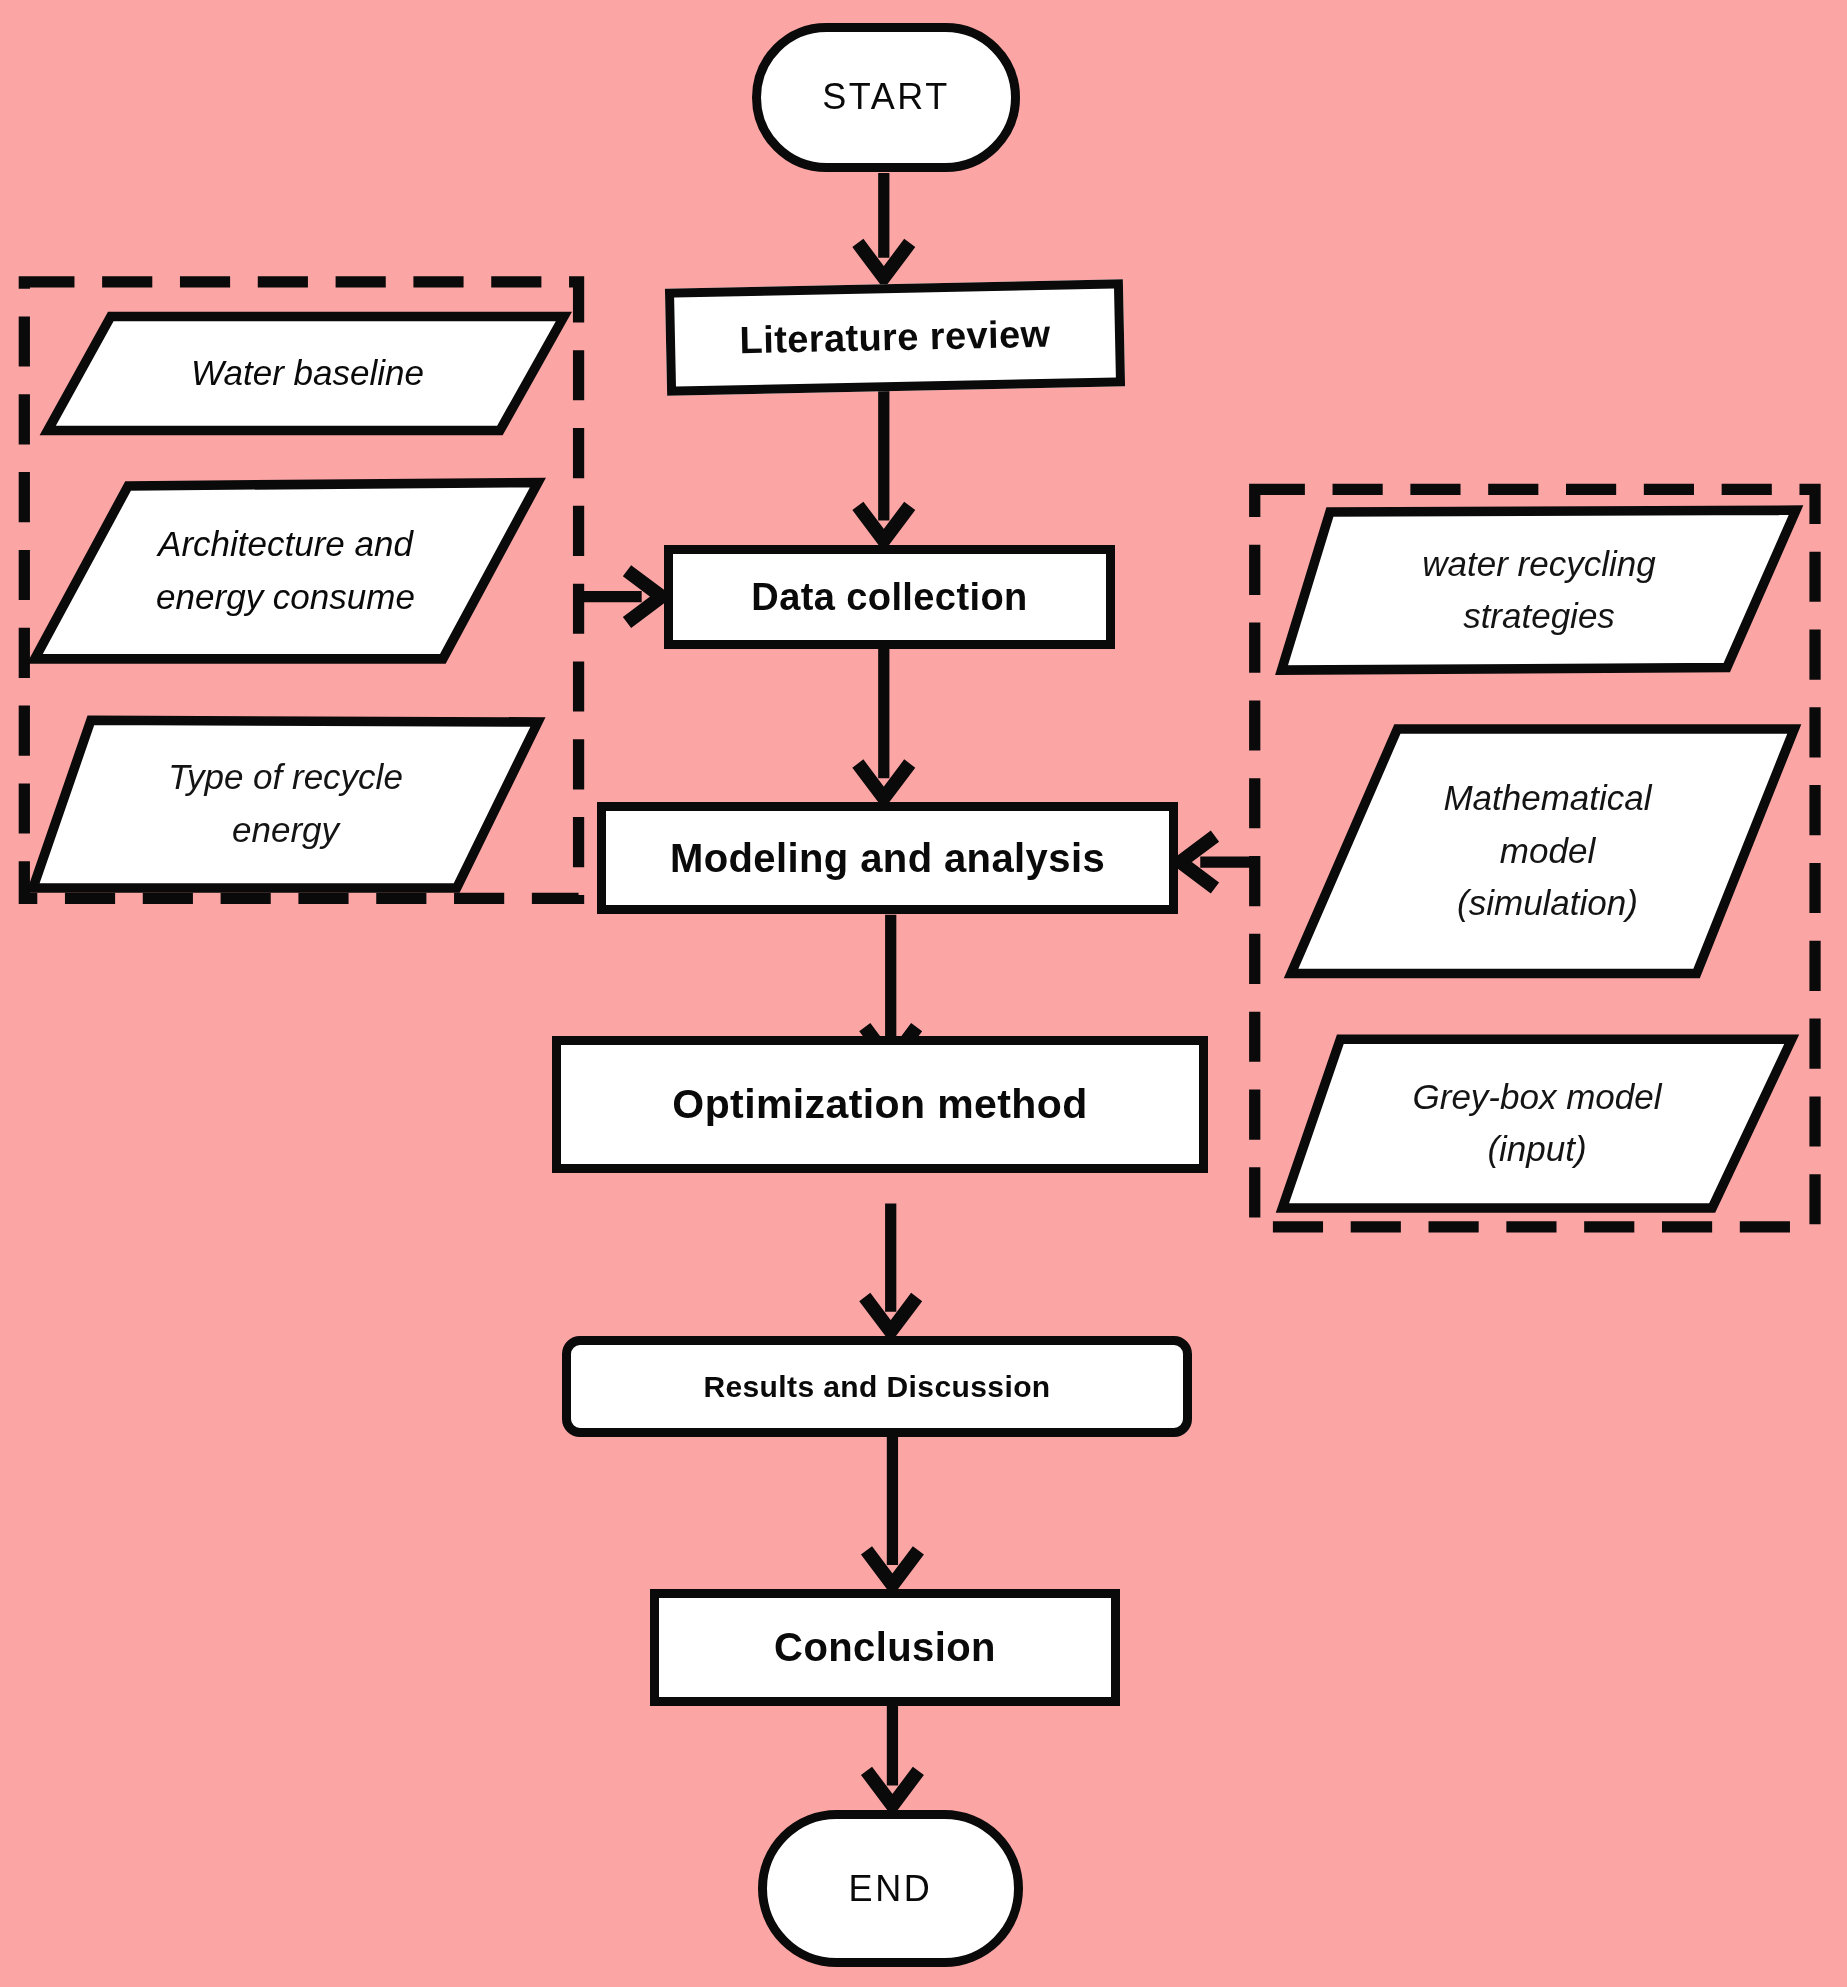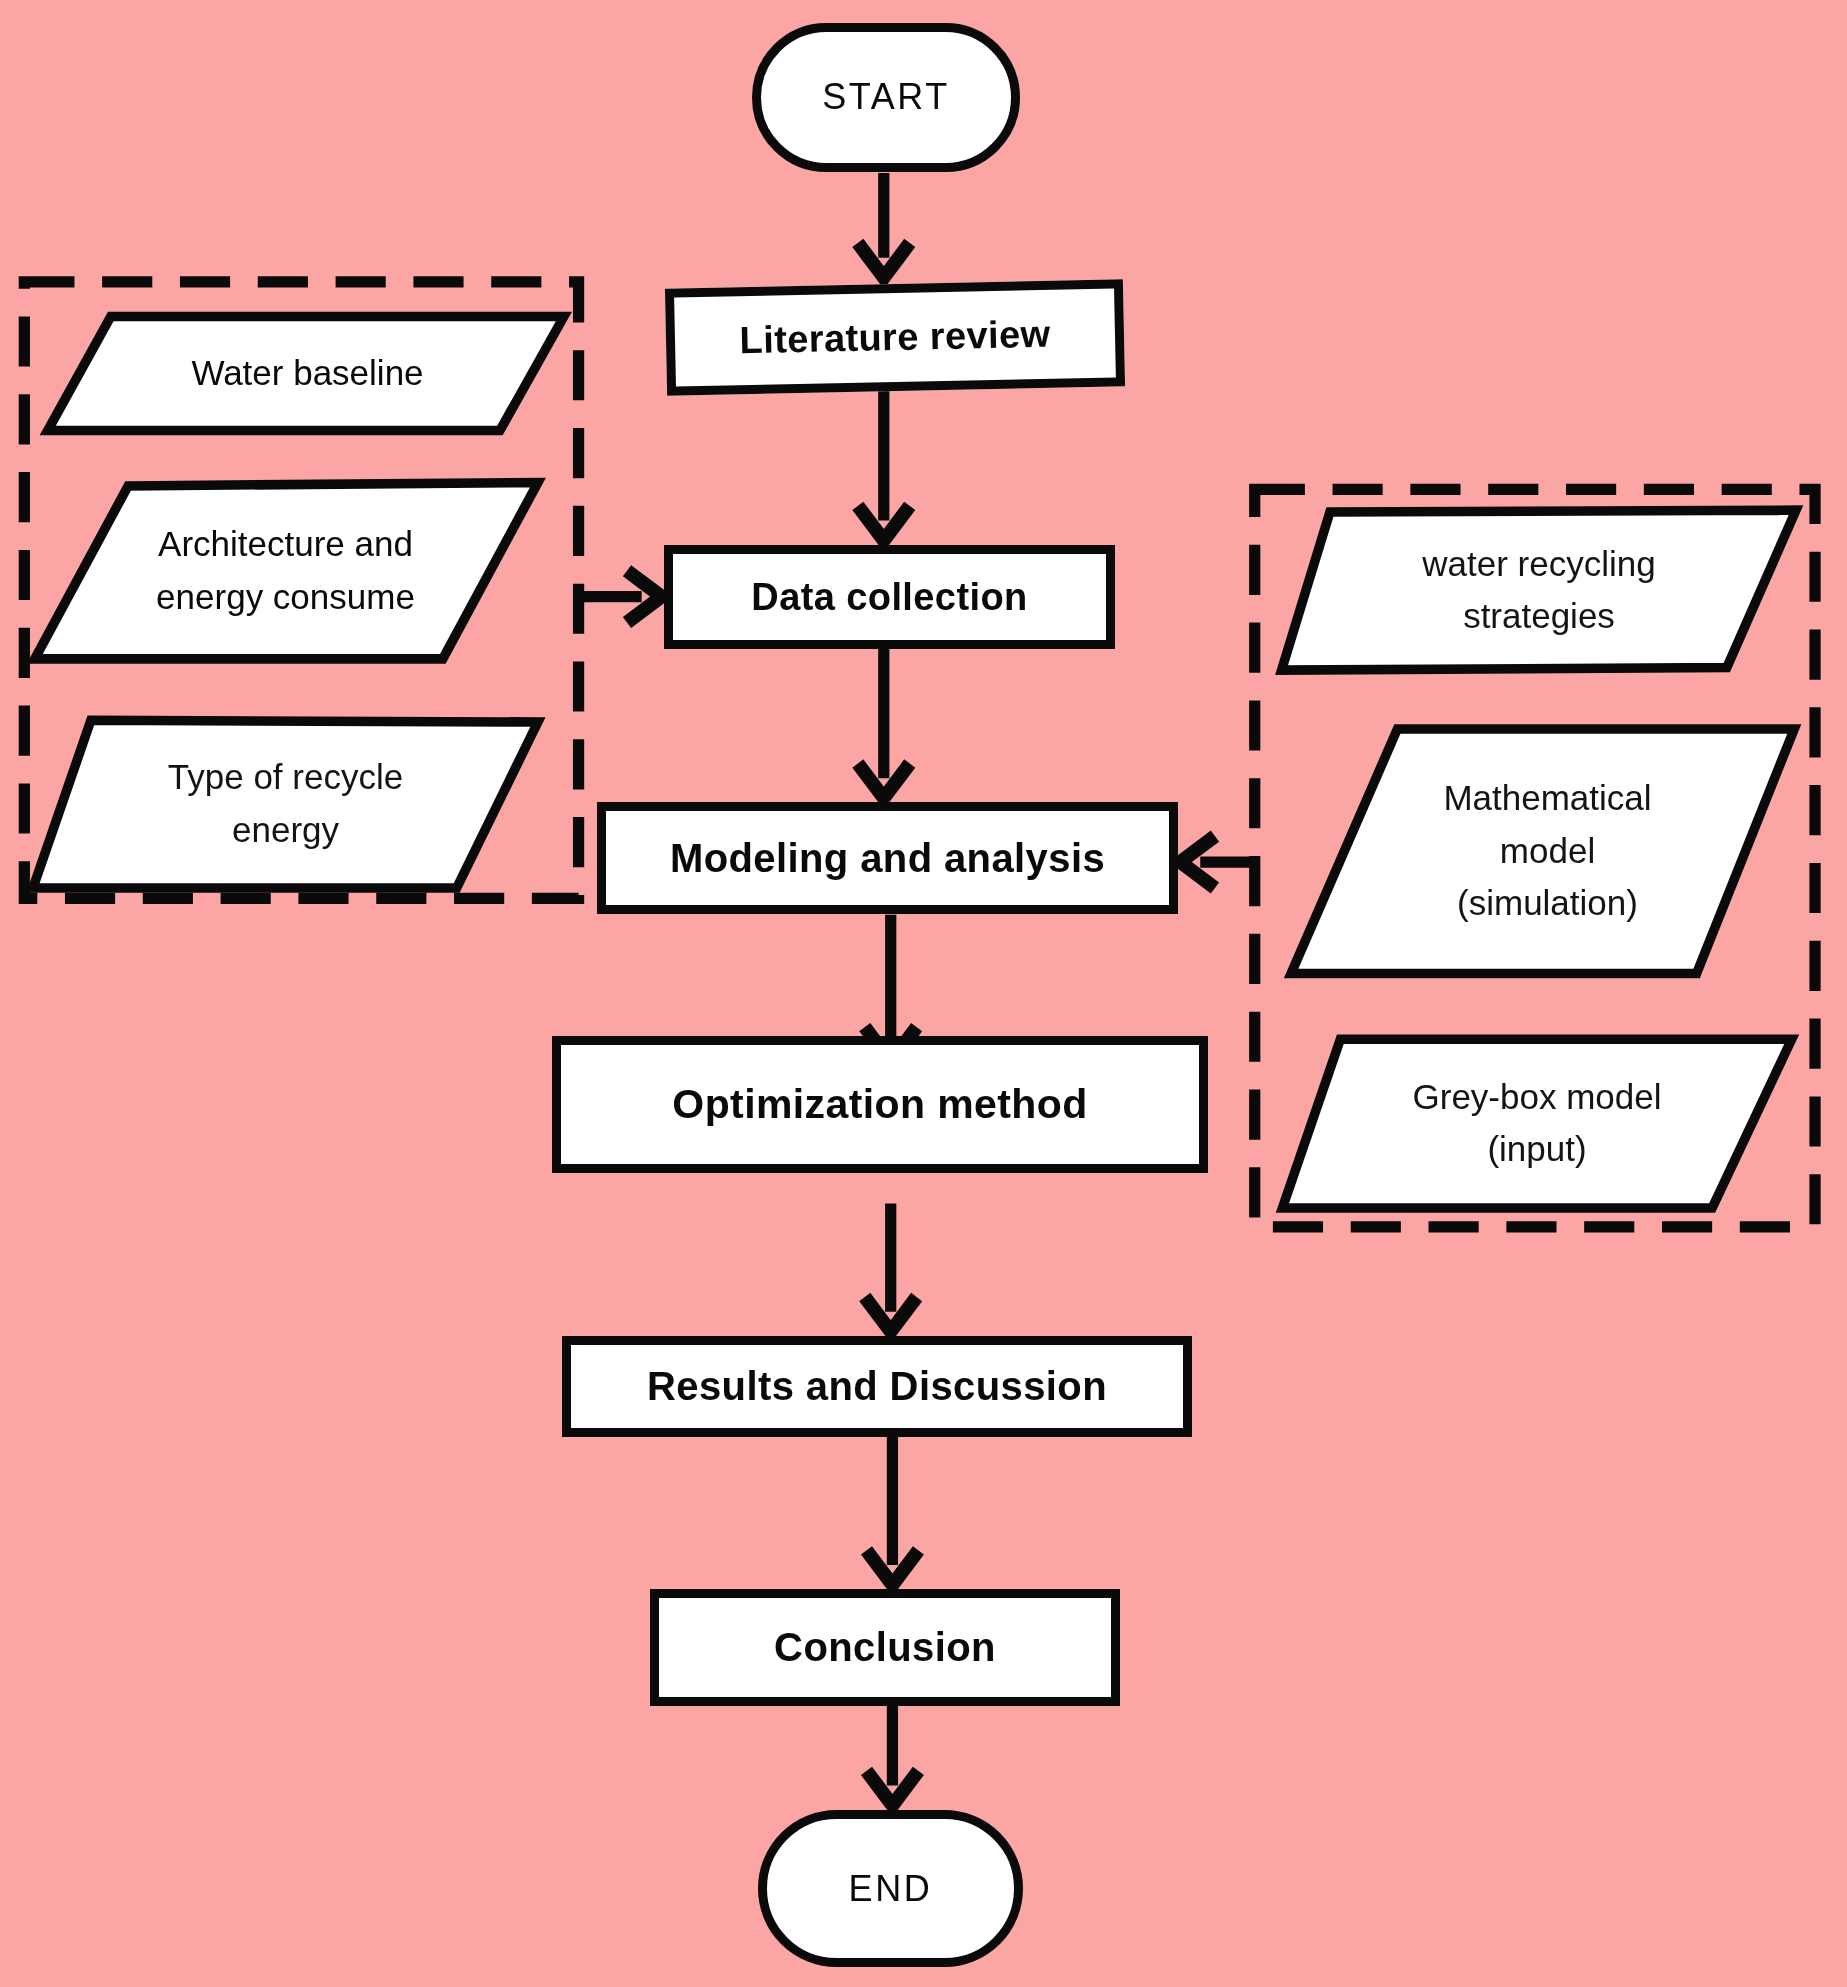--- a/index.html
+++ b/index.html
@@ -9,21 +9,21 @@
   }
   svg.layer{position:absolute;left:0;top:0;width:1848px;height:1987px;}
   .node{
     position:absolute;box-sizing:border-box;border:9.5px solid #0a0a0a;background:#fff;
     display:flex;align-items:center;justify-content:center;text-align:center;
   }
   .process{font-weight:700;letter-spacing:0.4px;}
   .terminator{border-radius:80px;font-weight:400;letter-spacing:2.6px;}
   .ptext{
     position:absolute;display:flex;flex-direction:column;align-items:center;justify-content:center;
-    text-align:center;font-size:35px;line-height:1.5;font-weight:400;
+    text-align:center;font-size:35px;line-height:1.5;font-weight:400;font-style:italic;
   }
   .ptext span{display:block;white-space:nowrap;}
   .thin{color:#141414;}
 </style>
 </head>
 <body>
 
 <div class="stage">
 
   <svg class="layer" viewBox="0 0 2137 2298">
@@ -90,21 +90,21 @@
   </div>
 
   <div class="node process" style="left:597px;top:802px;width:581px;height:112px;font-size:40px;">
     <span>Modeling and analysis</span>
   </div>
 
   <div class="node process" style="left:552px;top:1036px;width:656px;height:137px;font-size:41px;">
     <span>Optimization method</span>
   </div>
 
-  <div class="node process" style="left:562px;top:1336px;width:630px;height:101px;font-size:40px;">
+  <div class="node process" style="left:562px;top:1336px;width:630px;height:101px;font-size:30px;border-radius:18px;">
     <span>Results and Discussion</span>
   </div>
 
   <div class="node process" style="left:650px;top:1589px;width:470px;height:117px;font-size:40px;">
     <span>Conclusion</span>
   </div>
 
   <div class="node terminator" style="left:758px;top:1810px;width:265px;height:157px;font-size:36px;">
     <span>END</span>
   </div>

